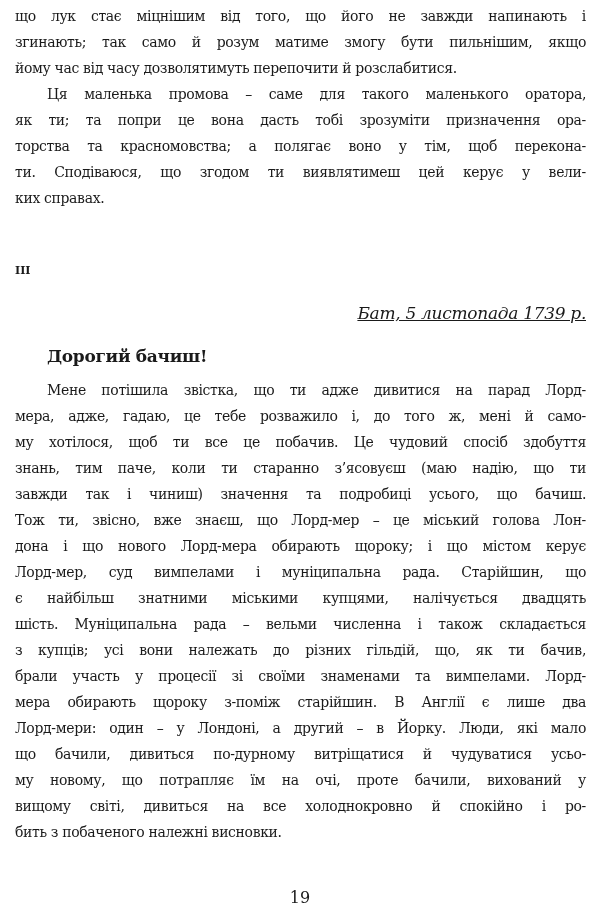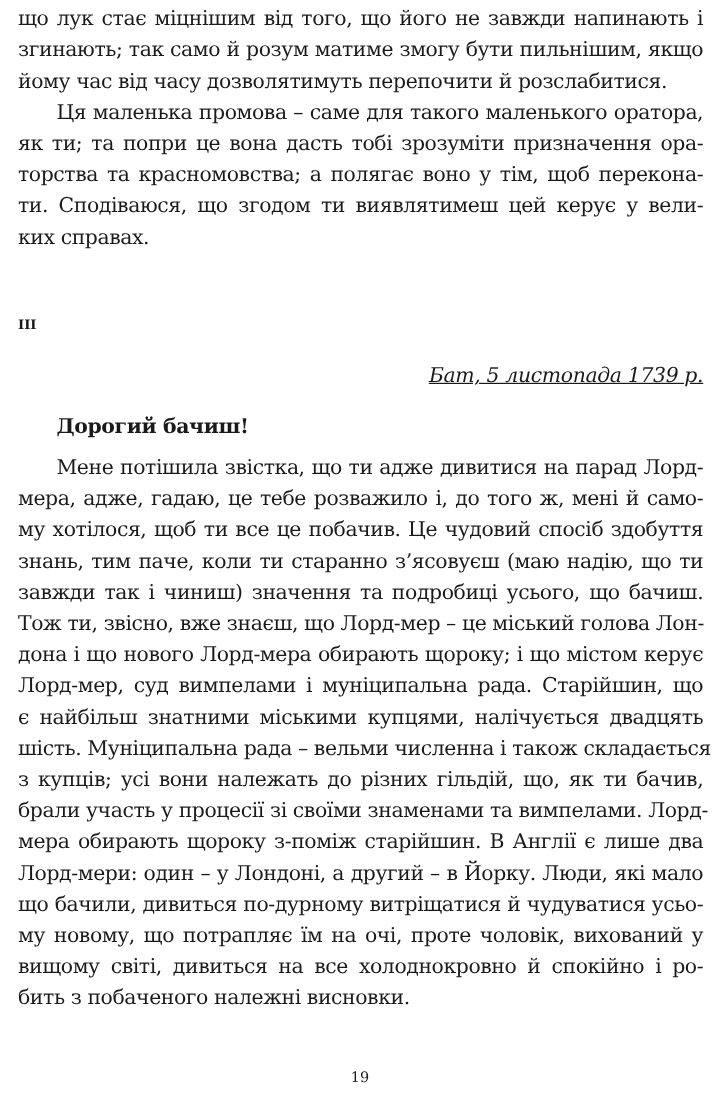--- a/index.html
+++ b/index.html
@@ -1,30 +1,30 @@
 <!DOCTYPE html>
 <html><head>
 <meta charset="utf-8">
 <style>
   html, body { margin: 0; padding: 0; background: #ffffff; }
   body { width: 600px; height: 923px; position: relative; overflow: hidden;
          font-family: "DejaVu Serif", "Liberation Serif", serif; color: #1a1a1a; }
   .page { position: absolute; left: 15px; top: 0; width: 571px; }
   .line { position: absolute; left: 0; height: 26px; line-height: 26px;
-          font-size: 17px; white-space: nowrap; letter-spacing: -0.35px; }
+          font-size: 14px; white-space: nowrap; letter-spacing: -0.35px; }
   .line.just { width: 571px; text-align: justify; text-align-last: justify; }
   .indent { padding-left: 32px; box-sizing: border-box; }
   .heading { position: absolute; left: 0; width: 571px; text-align: left;
              font-weight: bold; font-size: 11px; top: 258px; line-height: 26px; }
   .date { position: absolute; right: 0; top: 300px; font-style: italic; font-size: 17px;
           line-height: 26px; letter-spacing: -0.3px; text-decoration: underline; }
   .greeting { position: absolute; left: 32px; top: 343px; font-weight: bold; font-size: 17px;
               line-height: 26px; letter-spacing: -0.3px; }
   .pagenum { position: absolute; left: 0; width: 600px; text-align: center; top: 886px;
-             font-size: 12px; line-height: 24px; }
+             font-size: 16px; line-height: 24px; }
 </style>
 </head>
 <body>
 
 <div class="page">
 
   <div class="line just" style="top:3px">що лук стає міцнішим від того, що його не завжди напинають і</div>
   <div class="line just" style="top:29px">згинають; так само й розум матиме змогу бути пильнішим, якщо</div>
   <div class="line" style="top:55px">йому час від часу дозволятимуть перепочити й розслабитися.</div>
   <div class="line just indent" style="top:81px">Ця маленька промова – саме для такого маленького оратора,</div>
@@ -45,18 +45,18 @@
   <div class="line just" style="top:507px">Тож ти, звісно, вже знаєш, що Лорд-мер – це міський голова Лон-</div>
   <div class="line just" style="top:533px">дона і що нового Лорд-мера обирають щороку; і що містом керує</div>
   <div class="line just" style="top:559px">Лорд-мер, суд вимпелами і муніципальна рада. Старійшин, що</div>
   <div class="line just" style="top:585px">є найбільш знатними міськими купцями, налічується двадцять</div>
   <div class="line just" style="top:611px">шість. Муніципальна рада – вельми численна і також складається</div>
   <div class="line just" style="top:637px">з купців; усі вони належать до різних гільдій, що, як ти бачив,</div>
   <div class="line just" style="top:663px">брали участь у процесії зі своїми знаменами та вимпелами. Лорд-</div>
   <div class="line just" style="top:689px">мера обирають щороку з-поміж старійшин. В Англії є лише два</div>
   <div class="line just" style="top:715px">Лорд-мери: один – у Лондоні, а другий – в Йорку. Люди, які мало</div>
   <div class="line just" style="top:741px">що бачили, дивиться по-дурному витріщатися й чудуватися усьо-</div>
-  <div class="line just" style="top:767px">му новому, що потрапляє їм на очі, проте чоловік, вихований у</div>
+  <div class="line just" style="top:767px">му новому, що потрапляє їм на очі, проте бачили, вихований у</div>
   <div class="line just" style="top:793px">вищому світі, дивиться на все холоднокровно й спокійно і ро-</div>
   <div class="line" style="top:819px">бить з побаченого належні висновки.</div>
 </div>
 
 <div class="pagenum">19</div>
 
 </body></html>

